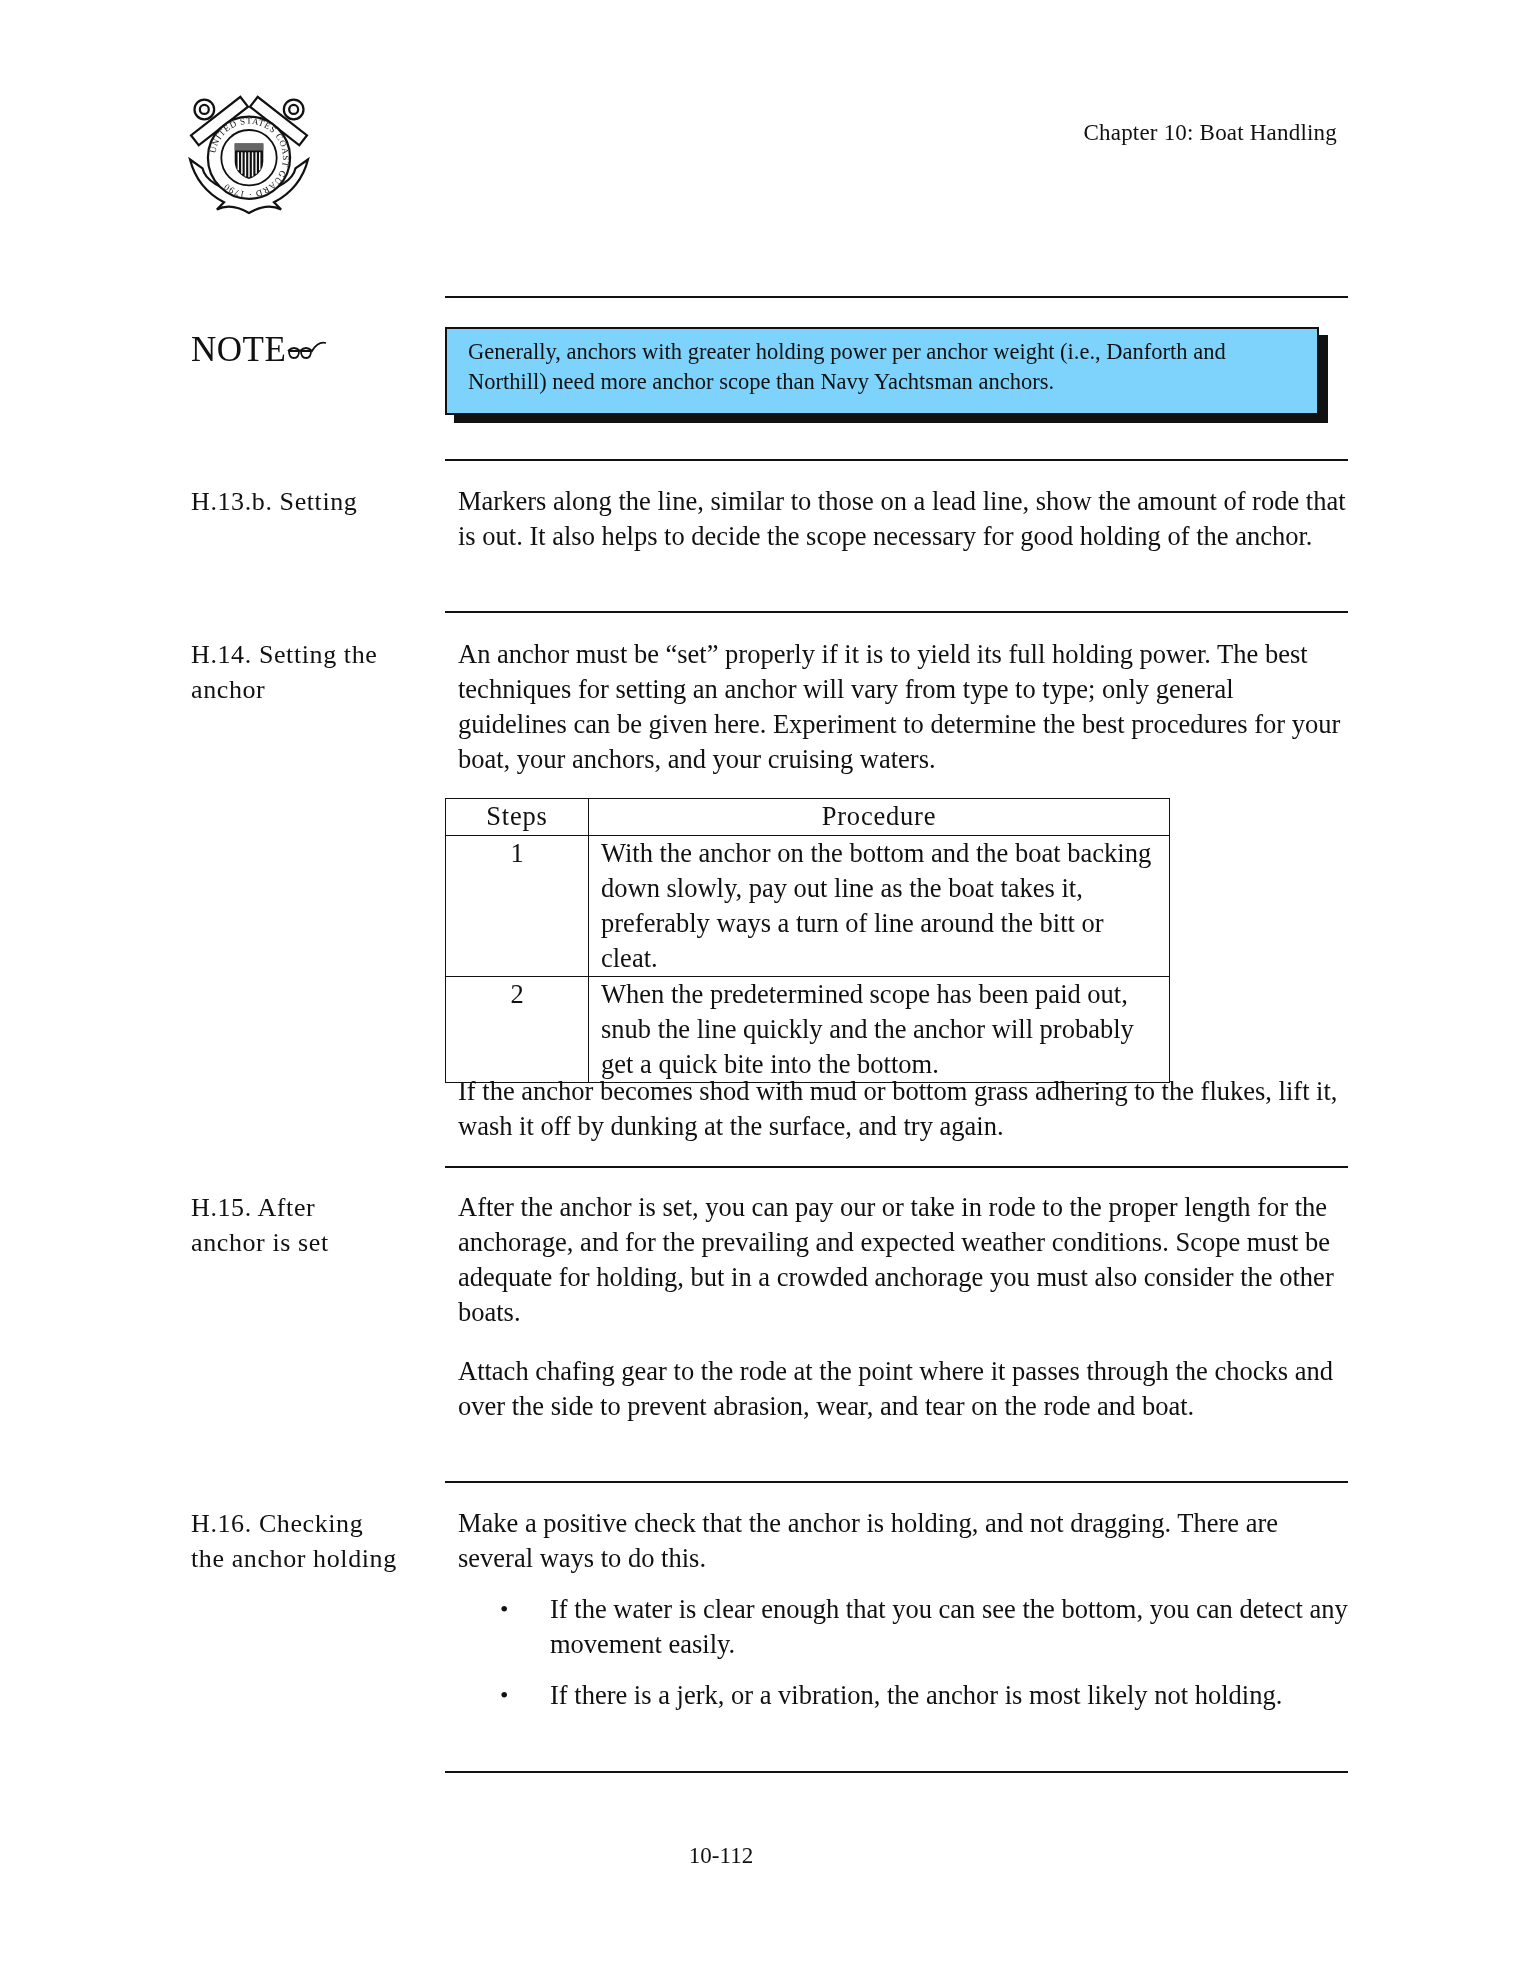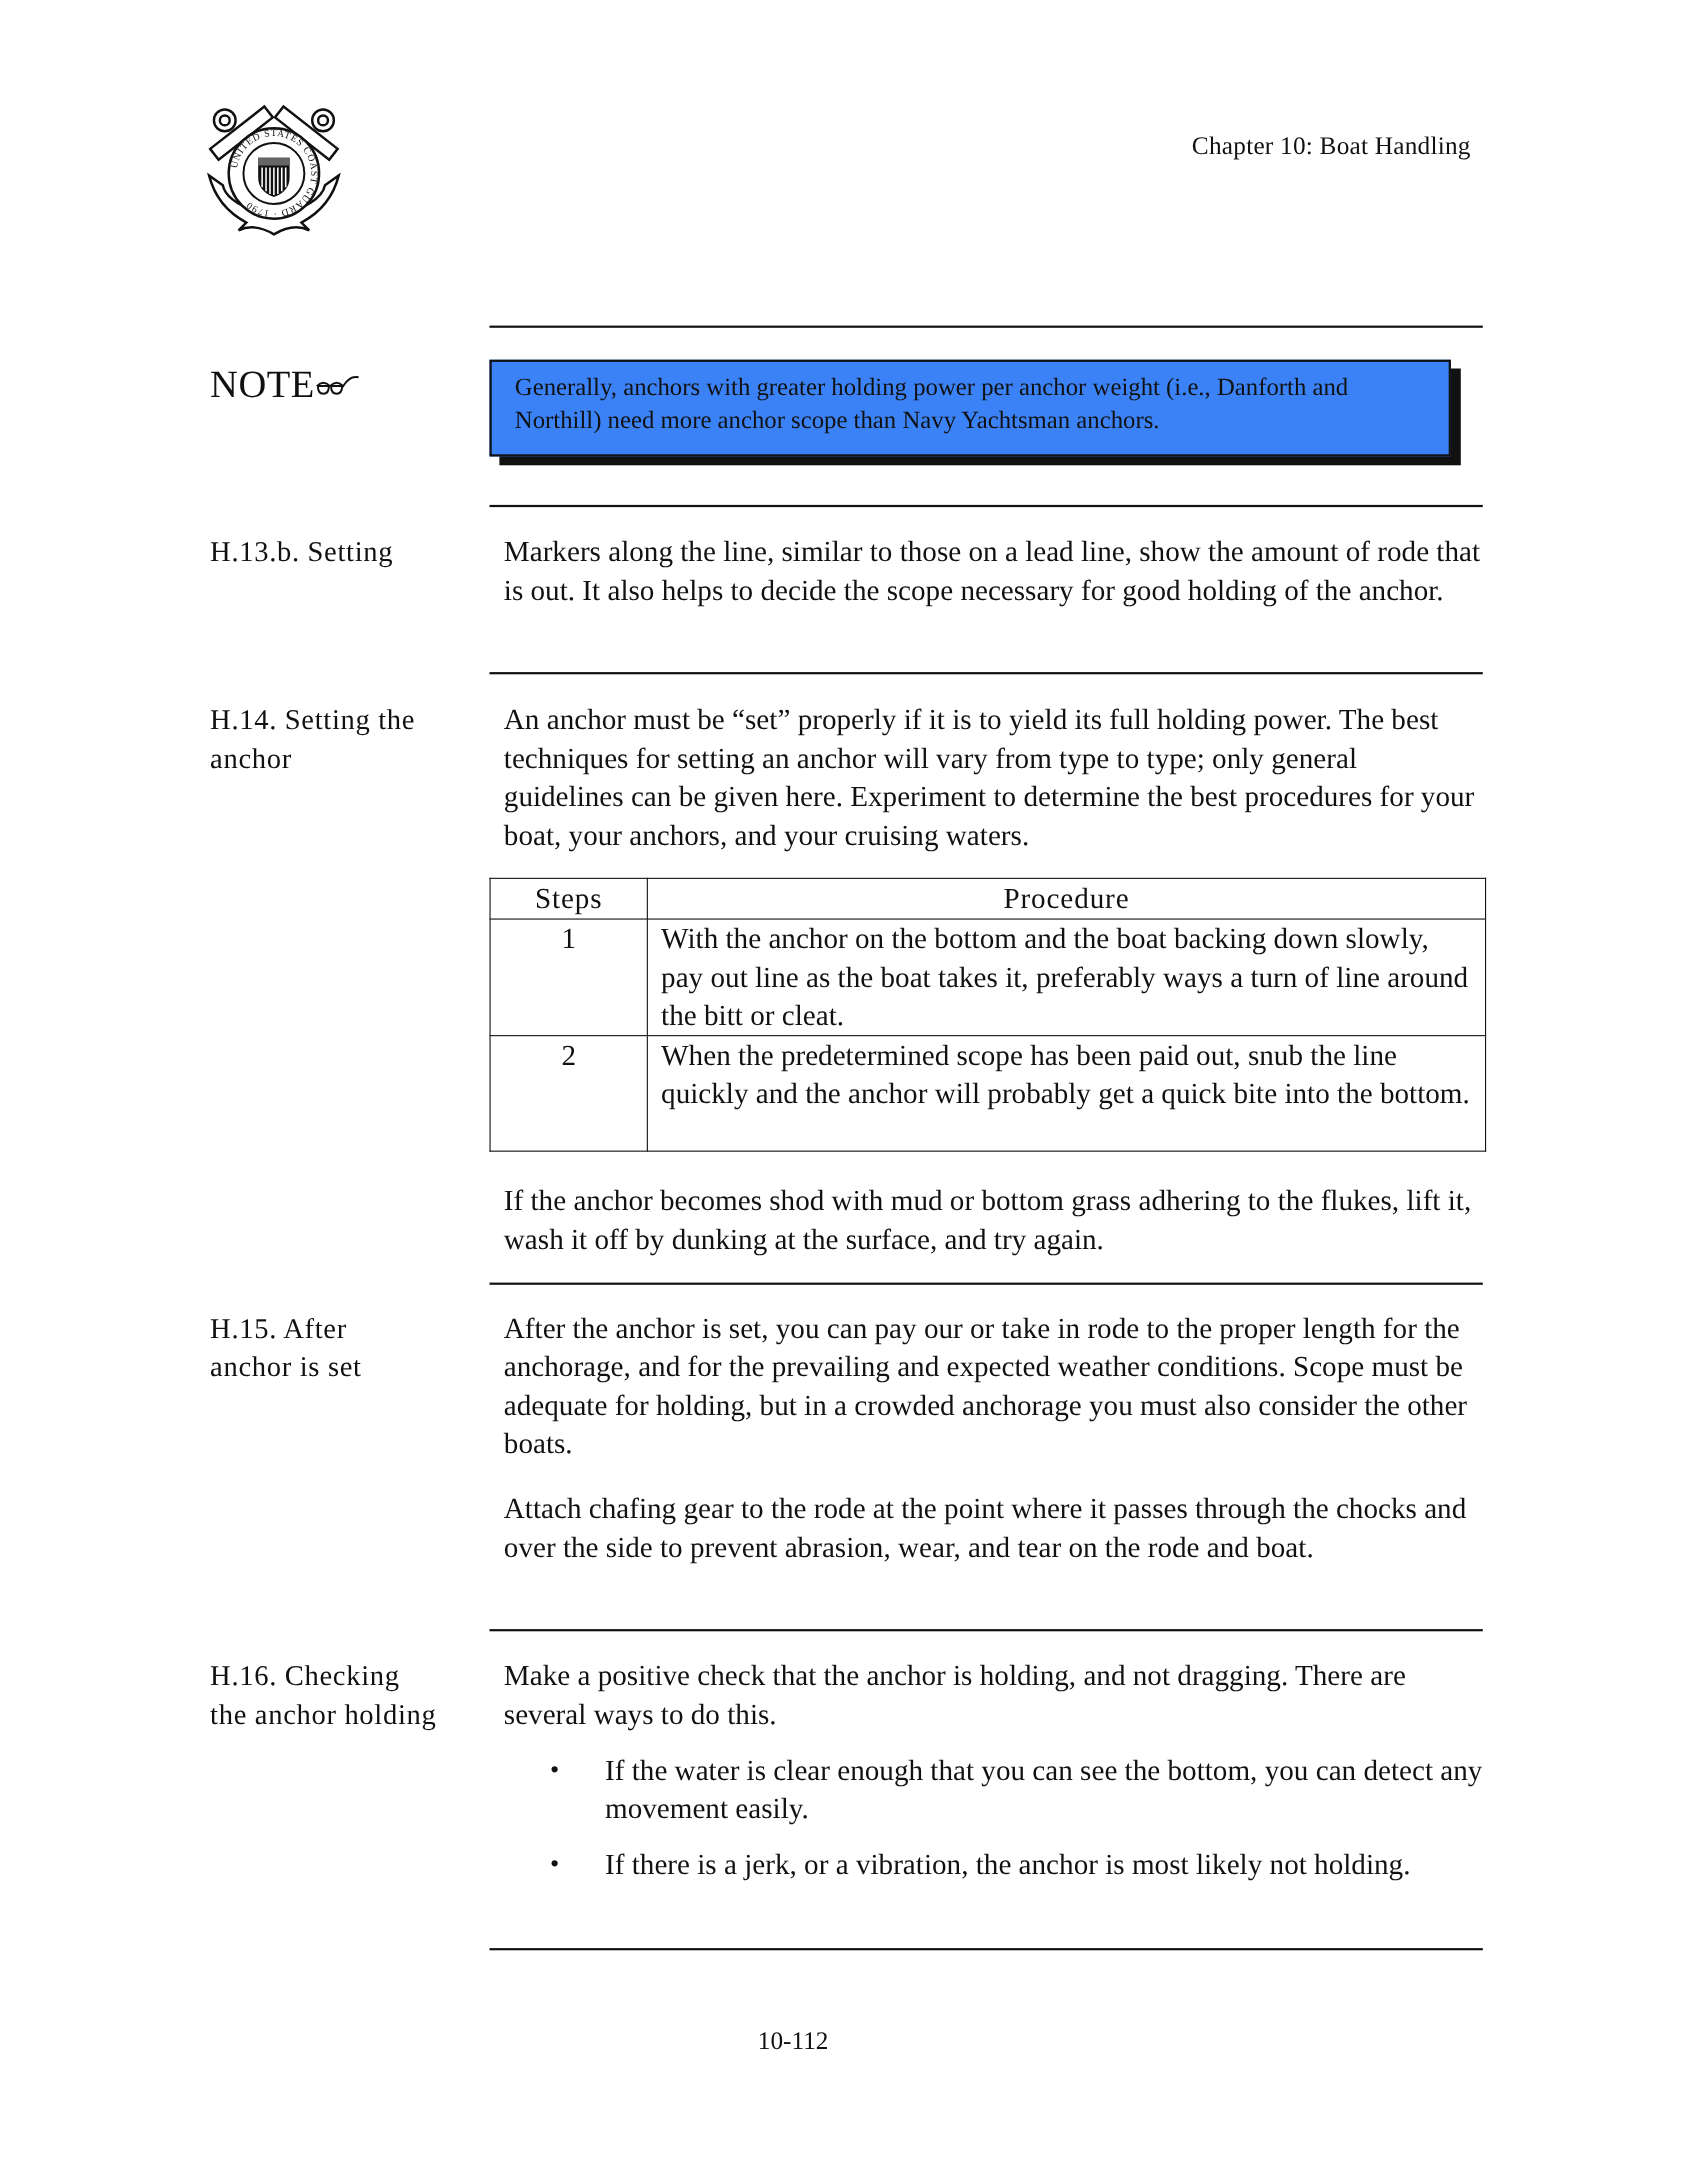--- a/index.html
+++ b/index.html
@@ -5,24 +5,24 @@
   html, body { margin: 0; padding: 0; background: #ffffff; }
   body { width: 1530px; height: 1980px; position: relative; overflow: hidden;
          font-family: "Liberation Serif", "DejaVu Serif", serif; color: #111; }
   .abs { position: absolute; }
   .logo { left: 176px; top: 88px; width: 146px; height: 134px; }
   .header-title { right: 193px; top: 120px; font-size: 23px; letter-spacing: 0.2px; }
   .rule { position: absolute; left: 445px; width: 903px; height: 0; border-top: 2.5px solid #111; }
   .side-label { position: absolute; left: 191px; width: 250px; font-size: 26px; line-height: 35px; letter-spacing: 0.6px; }
   .body-text { position: absolute; left: 458px; width: 890px; font-size: 26.5px; line-height: 35px; }
   .note-label { left: 191px; top: 330px; font-size: 35px; letter-spacing: 0.5px; display: flex; align-items: center; }
-  .note-box { left: 445px; top: 327px; width: 874px; height: 88px; border: 2px solid #111; background: #3b82f6;
+  .note-box { left: 445px; top: 327px; width: 874px; height: 88px; border: 2px solid #111; background: #7dd3fc;
               box-shadow: 9px 8px 0 #111; box-sizing: border-box; }
   .note-box p { margin: 0; position: absolute; left: 21px; top: 8px; right: 30px; font-size: 22.5px; line-height: 30px; }
-  .steps-table { position: absolute; left: 445px; top: 798px; width: 906px; border-collapse: collapse; font-size: 26.5px; }
+  .steps-table { position: absolute; left: 445px; top: 798px; width: 725px; border-collapse: collapse; font-size: 26.5px; }
   .steps-table th, .steps-table td { border: 1.5px solid #111; padding: 0; vertical-align: top; line-height: 35px; }
   .steps-table th { font-weight: normal; height: 36px; letter-spacing: 0.8px; }
   .steps-table td.step-num { width: 142px; text-align: center; }
   .steps-table td.proc { padding-left: 12px; padding-right: 8px; }
   .steps-table tr.data-row td { height: 104px; }
   .bullet-item { position: absolute; left: 496px; width: 860px; font-size: 26.5px; line-height: 35px; display: flex; }
   .bullet-item .dot { width: 50px; flex: none; font-size: 24px; padding-left: 4px; }
   .page-number { left: 0; width: 1442px; text-align: center; top: 1843px; font-size: 23px; }
 </style>
 </head>

